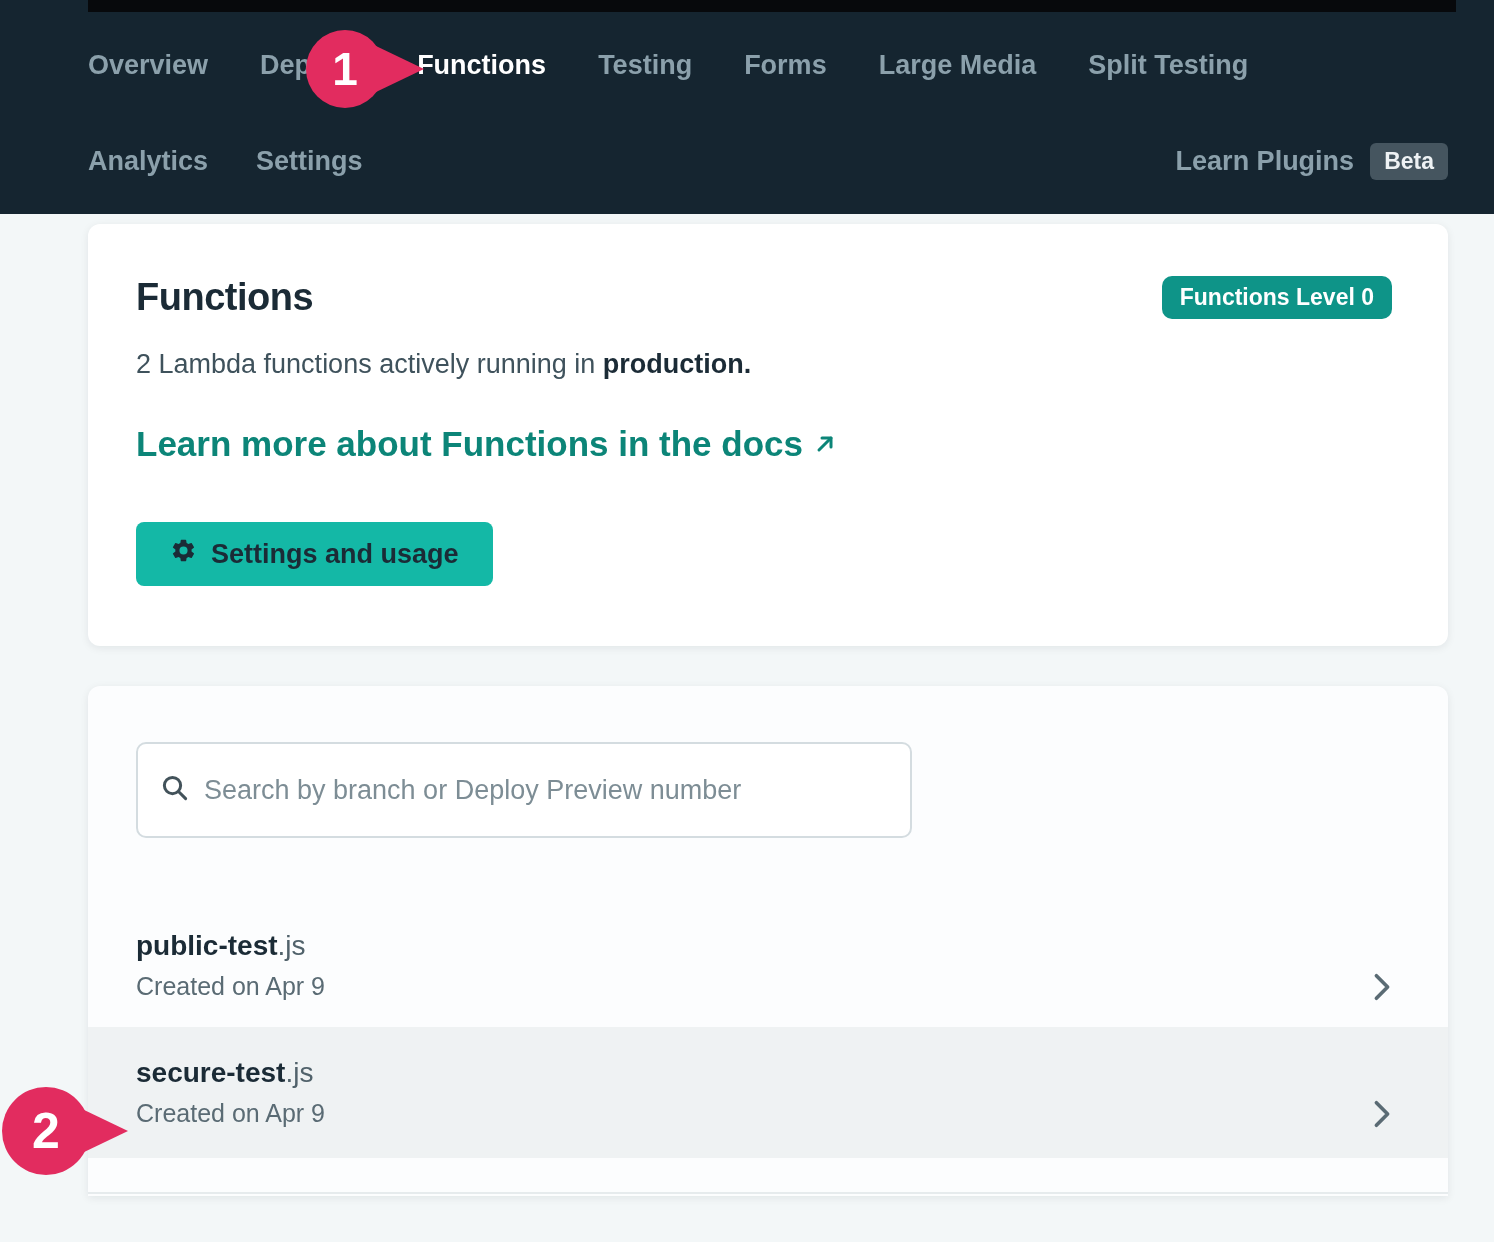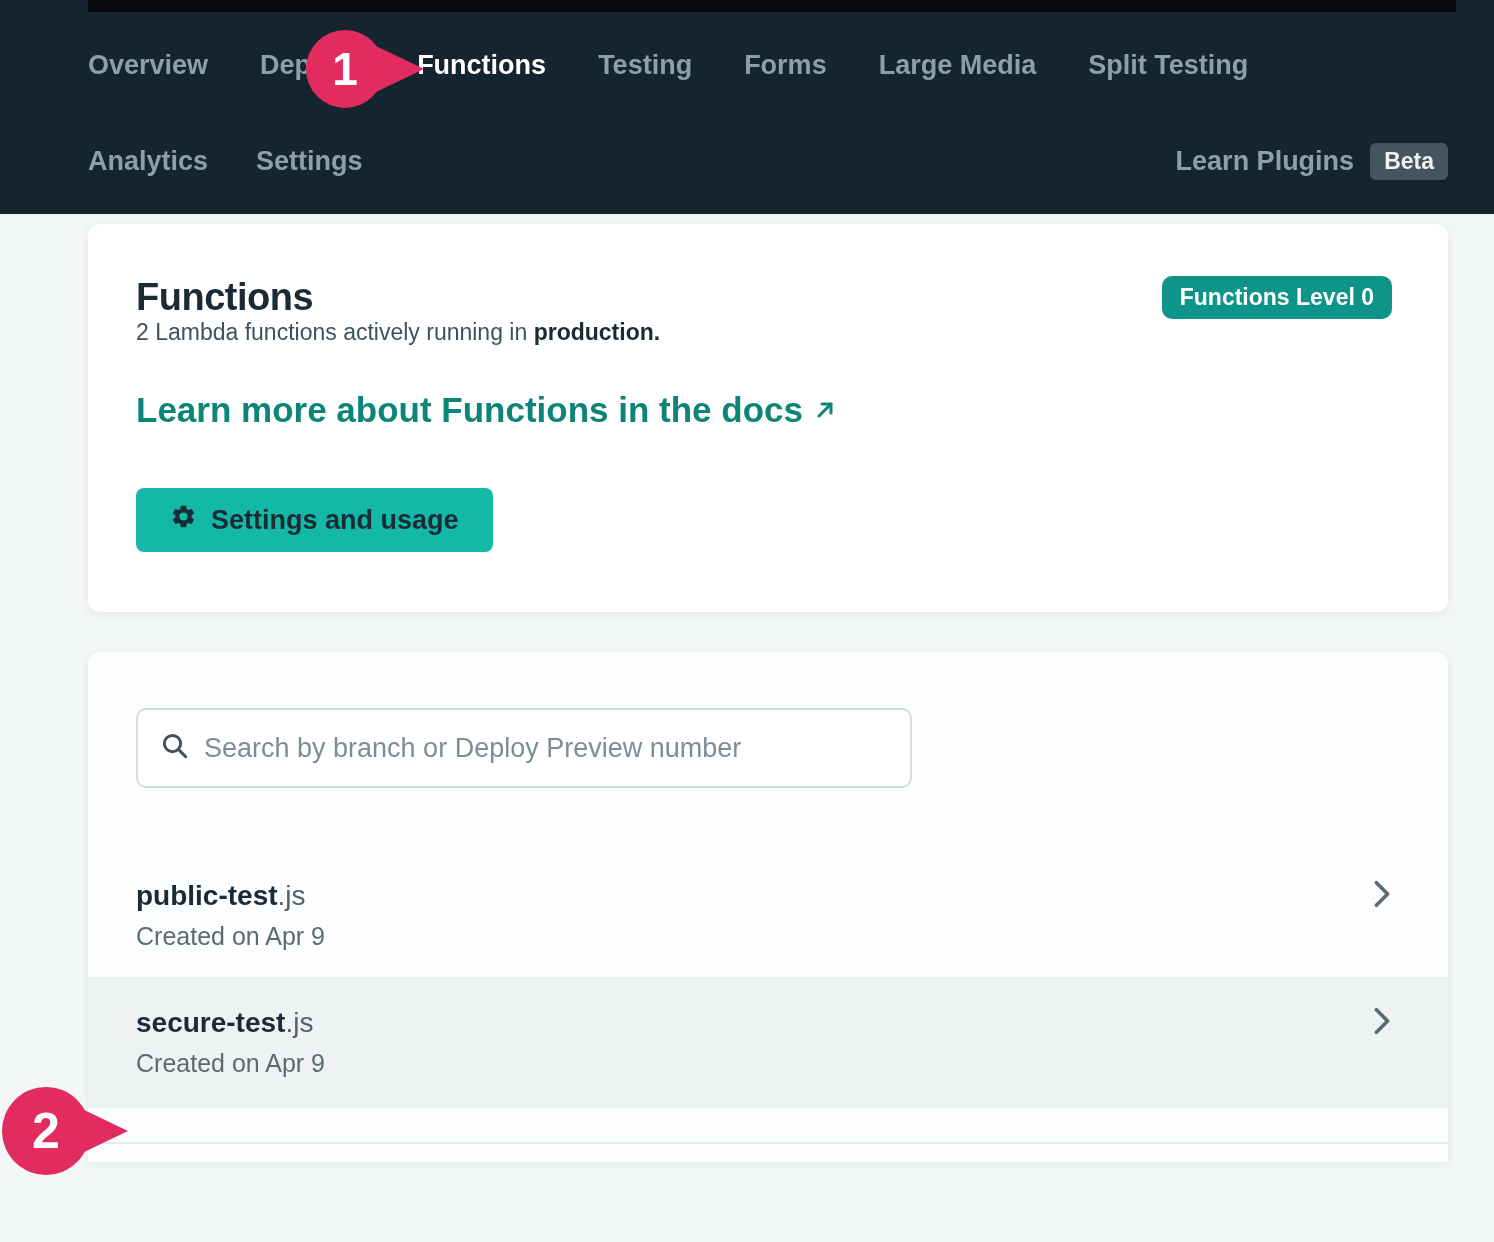--- a/index.html
+++ b/index.html
@@ -39,52 +39,52 @@
     width: 1360px; margin-left: 88px; background: #ffffff;
     border-radius: 12px; box-shadow: 0 2px 8px rgba(14,30,37,0.08);
   }
   .functions-card { margin-top: 10px; padding: 52px 56px 60px 48px; }
   .card-head { display: flex; justify-content: space-between; align-items: flex-start; }
   .page-title { font-size: 38px; font-weight: 700; color: #1b2b36; letter-spacing: -0.5px; }
   .level-badge {
     background: #0e9488; color: #ffffff; font-size: 23px; font-weight: 700;
     padding: 8px 18px; border-radius: 10px; white-space: nowrap;
   }
-  .summary { font-size: 23px; color: #3f525c; }
+  .summary { margin-top: 30px; font-size: 27px; color: #3f525c; }
   .summary .emphasis { font-weight: 700; color: #1b2b36; }
   .docs-link-wrap { margin-top: 44px; }
   .docs-link {
     display: inline-flex; align-items: center; gap: 10px;
     font-size: 35px; font-weight: 700; color: #0c8578; cursor: pointer; text-decoration: none;
   }
   .settings-btn {
     margin-top: 58px; display: inline-flex; align-items: center; gap: 14px;
     background: #14b8a6; border: none; border-radius: 8px;
     padding: 15px 34px; font-size: 27px; font-weight: 700; color: #1b2b36;
     cursor: pointer; font-family: inherit;
   }
 
   .list-card {
     margin-top: 40px; padding: 56px 0 0 0; min-height: 510px;
     background: #fcfdfe; border-radius: 12px 12px 0 0;
   }
   .search-box {
-    margin-left: 48px; width: 776px; height: 80px;
+    margin-left: 48px; width: 776px; height: 96px;
     border: 2px solid #d4dce0; border-radius: 10px; background: #ffffff;
     display: flex; align-items: center; padding: 0 22px; gap: 14px;
   }
   .search-box input {
     border: none; outline: none; flex: 1; font-size: 27px;
     color: #1b2b36; font-family: inherit; background: transparent;
   }
   .search-box input::placeholder { color: #7d8d95; }
 
   .fn-rows { margin-top: 66px; }
   .fn-row {
-    display: flex; align-items: flex-start; justify-content: space-between;
+    display: flex; align-items: flex-end; justify-content: space-between;
     padding: 26px 56px 26px 48px; cursor: pointer;
   }
   .fn-row.highlight { background: #eff2f3; padding-top: 30px; padding-bottom: 30px; }
   .fn-name { font-size: 28px; font-weight: 700; color: #1b2b36; }
   .fn-name .ext { font-weight: 400; color: #51626b; }
   .fn-created { margin-top: 10px; font-size: 25px; color: #5a6b74; }
   .chevron { display: flex; align-items: center; }
   .row-divider { margin-top: 34px; border-top: 2px solid #e6ebed; height: 0; }
 
   

